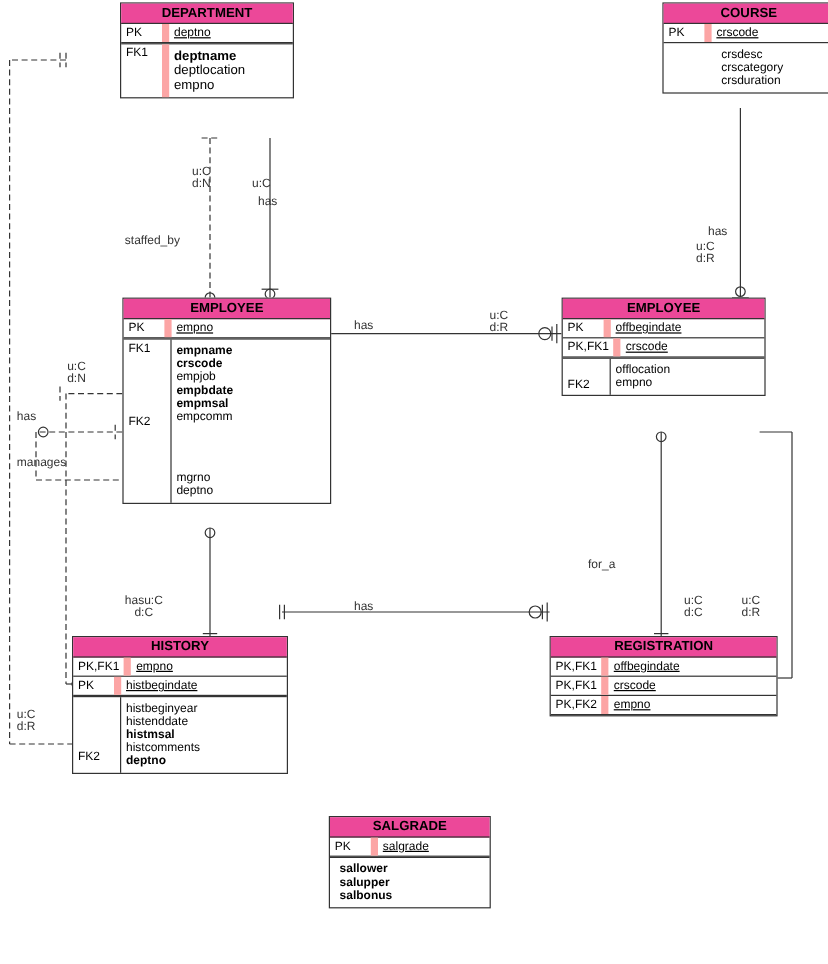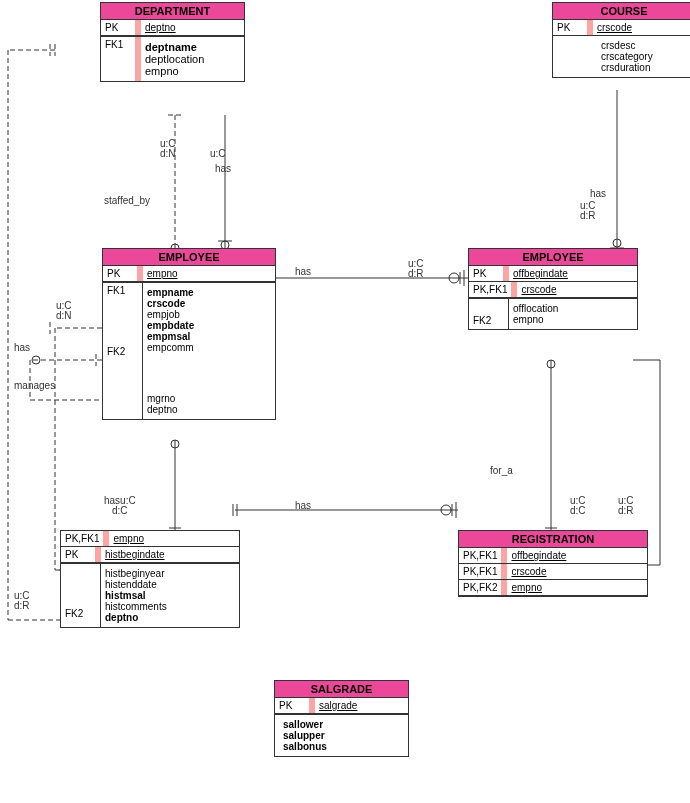--- a/index.html
+++ b/index.html
@@ -225,20 +225,21 @@
         <div style="margin-top:14px;">FK2</div>
       </div>
       <div style="padding:4px; font-size:10px;">
         <span style="display:block;">offlocation</span>
         <span style="display:block;">empno</span>
       </div>
     </div>
   </div>
 
   <div class="entity" style="left:60px; top:530px; width:180px;">
+    <div class="entity-header">HISTORY</div>
     <div style="border-bottom:1px solid #333; display:flex;">
       <div class="pk-label">PK,FK1</div>
       <div class="pk-field underline">empno</div>
     </div>
     <div style="border-bottom:1px solid #333; display:flex;">
       <div class="pk-label">PK</div>
       <div class="pk-field underline">histbegindate</div>
     </div>
     <div style="border-top:1px solid #333; display:flex;">
       <div style="border-right:1px solid #333; padding:2px 4px; font-size:10px; min-width:40px;">

